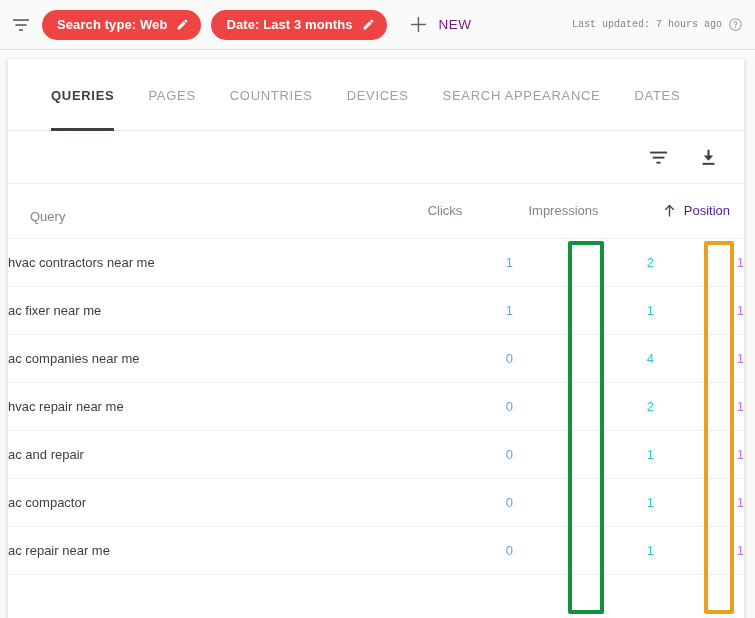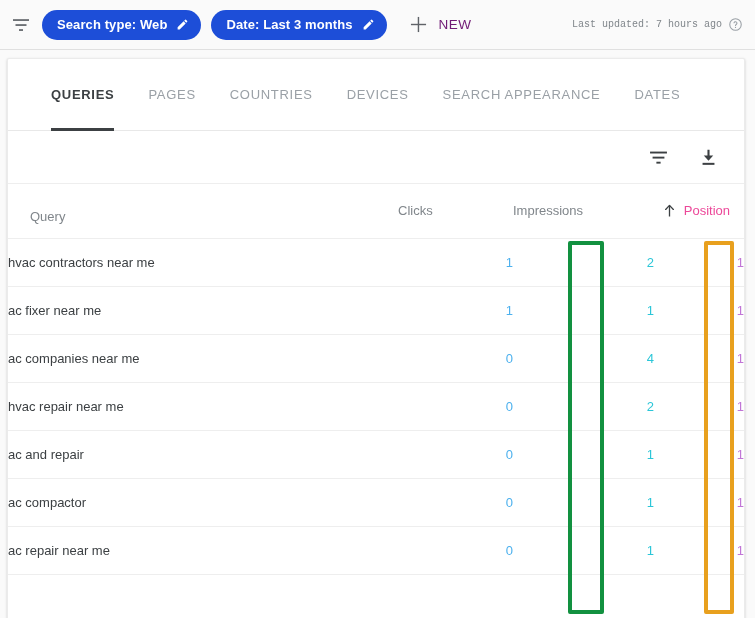--- a/index.html
+++ b/index.html
@@ -31,21 +31,21 @@
     width: 26px; height: 26px;
     display: flex; align-items: center; justify-content: center;
     flex: 0 0 auto;
     margin-right: 8px;
     cursor: pointer;
   }
   .chip {
     display: inline-flex;
     align-items: center;
     height: 30px;
-    background: #1d4ed8;
+    background: #ef4444;
     color: #ffffff;
     border-radius: 16px;
     padding: 0 12px 0 15px;
     font-size: 13px;
     font-weight: 700;
     letter-spacing: 0.1px;
     margin-right: 10px;
     white-space: nowrap;
     cursor: pointer;
     flex: 0 0 auto;
@@ -101,21 +101,21 @@
     box-shadow: 0 1px 3px rgba(60,64,67,0.16), 0 1px 2px rgba(60,64,67,0.10);
     overflow: hidden;
   }
 
   
   .tabs {
     position: relative;
     height: 72px;
     border-bottom: 1px solid #e8e8e8;
     display: flex;
-    align-items: center;
+    align-items: flex-start;
     padding-left: 43px;
   }
   .tab {
     position: relative;
     height: 72px;
     display: flex;
     align-items: center;
     font-size: 13px;
     letter-spacing: 0.7px;
     color: #9aa0a6;
@@ -176,29 +176,29 @@
     border-bottom: 1px solid #eeeeee;
     vertical-align: middle;
   }
   .th-inner-left {
     padding-left: 22px;
     text-align: left;
     margin-top: 12px;
   }
   .th-inner-right {
     padding-right: 21px;
-    text-align: left;
+    text-align: center;
   }
   .th-pos-wrap {
     display: flex;
     align-items: center;
     justify-content: flex-end;
     padding-right: 14px;
     gap: 8px;
-    color: #ec4899;
+    color: #4c1d95;
   }
   .sort-arrow {
     display: inline-flex;
     align-items: center;
   }
 
   table.data tbody td {
     height: 48px;
     font-size: 13px;
     border-bottom: 1px solid #eeeeee;

